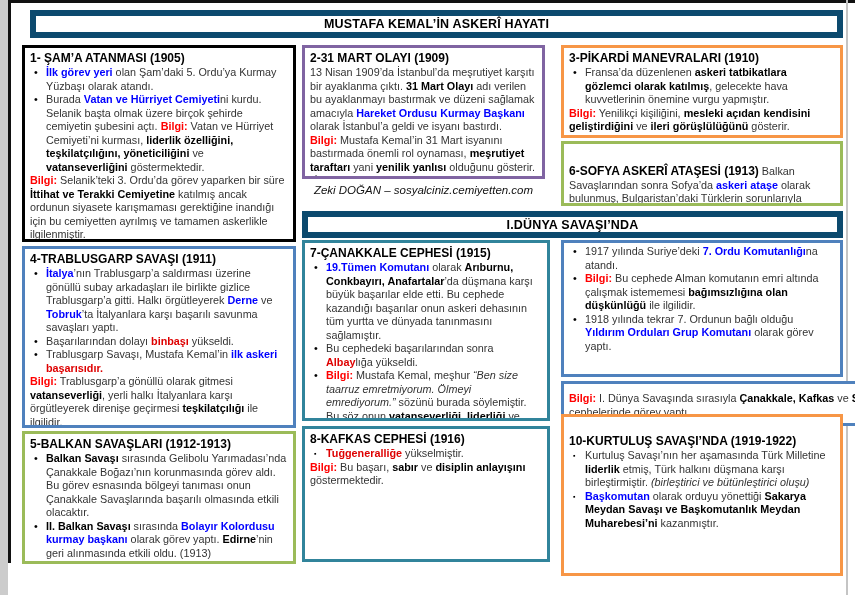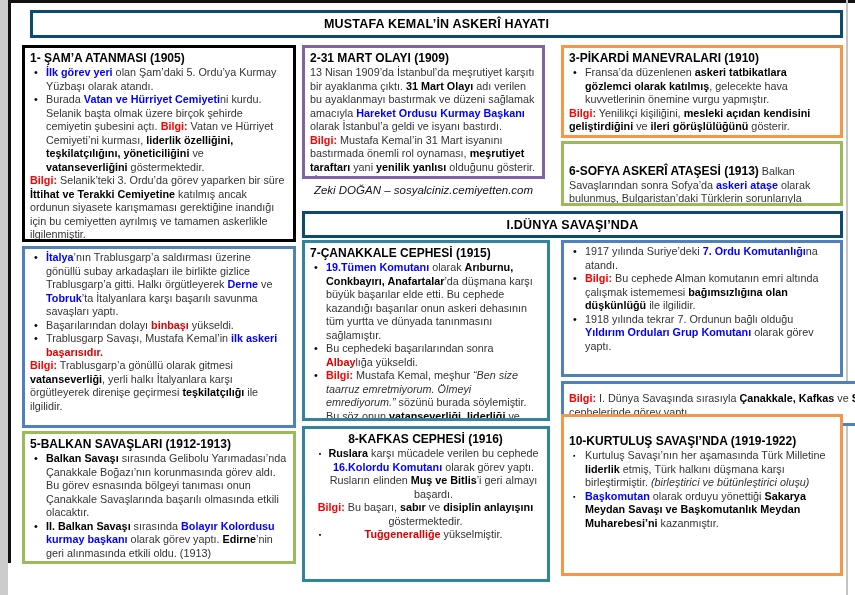--- a/index.html
+++ b/index.html
@@ -8,21 +8,21 @@
     background:#ffffff;
     font-family:"Liberation Sans", sans-serif;
   }
   
   .gutter-left  { position:absolute; left:0; top:0; width:8px; height:595px; background:#cccccc; }
   .edge-top     { position:absolute; left:8px; top:0; width:847px; height:3px; background:#111111; }
   .edge-left    { position:absolute; left:8px; top:0; width:3px; height:563px; background:#111111; }
   .edge-right   { position:absolute; left:846px; top:0; width:2px; height:595px; background:#c4c4c4; }
 
   .banner {
-    position:absolute; box-sizing:border-box; border:3px solid #0c4a6e; background:#fff;
+    position:absolute; box-sizing:border-box; border:6px solid #0c4a6e; background:#fff;
     display:flex; align-items:center; justify-content:center;
     font-weight:bold; font-size:12.5px; color:#000; letter-spacing:.2px;
   }
   #title-bar { left:30px; top:10px;  width:813px; height:28px; }
   #ww1-bar   { left:302px; top:211px; width:541px; height:27px; }
 
   .box {
     position:absolute; box-sizing:border-box; background:#fff;
     border:3px solid #8b5cf6; padding:2px 6px 2px 5px; overflow:hidden;
   }
@@ -42,21 +42,21 @@
 
   
   #box-sam         { left:22px;  top:45px;  width:274px; height:197px; }
   #box-trablusgarp { left:22px;  top:246px; width:274px; height:182px; }
   #box-balkan      { left:22px;  top:431px; width:274px; height:133px; }
   
   #box-mart31      { left:302px; top:45px;  width:243px; height:134px; }
   #attribution     { position:absolute; left:302px; top:184px; width:243px; text-align:center;
                      font-style:italic; font-size:11.5px; color:#111; }
   #box-canakkale   { left:302px; top:240px; width:248px; height:181px; }
-  #box-kafkas      { left:302px; top:426px; width:248px; height:156px;text-align:center; }
+  #box-kafkas      { left:302px; top:426px; width:248px; height:136px; }
   
   #box-pikardi     { left:561px; top:45px;  width:282px; height:93px;  }
   #box-sofya       { left:561px; top:141px; width:282px; height:65px; padding-top:21px; }
   #box-suriye      { left:561px; top:240px; width:282px; height:137px; }
   #box-ww1bilgi    { left:561px; top:381px; width:335px; height:45px; padding-top:8px; }
   #box-kurtulus    { left:561px; top:414px; width:282px; height:162px; padding-top:16px; }
 </style>
 </head>
 <body>
 
@@ -78,20 +78,21 @@
       </div>
       <div class="item bullet">
         <span class="marker">•</span>
         <span class="runs"><span class="r-n">Burada </span><span class="r-blue">Vatan ve Hürriyet Cemiyeti</span><span class="r-n">ni kurdu. Selanik başta olmak üzere birçok şehirde cemiyetin şubesini açtı. </span><span class="r-bilgi">Bilgi:</span><span class="r-n"> Vatan ve Hürriyet Cemiyeti’ni kurması, </span><span class="r-b">liderlik özelliğini, teşkilatçılığını, yöneticiliğini</span><span class="r-n"> ve </span><span class="r-b">vatanseverliğini</span><span class="r-n"> göstermektedir.</span></span>
       </div>
       <div class="item para"><span class="runs"><span class="r-bilgi">Bilgi:</span><span class="r-n"> Selanik’teki 3. Ordu’da görev yaparken bir süre </span><span class="r-b">İttihat ve Terakki Cemiyetine</span><span class="r-n"> katılmış ancak ordunun siyasete karışmaması gerektiğine inandığı için bu cemiyetten ayrılmış ve tamamen askerlikle ilgilenmiştir.</span></span></div>
     </div>
 </div>
 
 <div class="box" id="box-trablusgarp" style="border-color: rgb(79, 129, 189);">
+  <div class="box-title">4-TRABLUSGARP SAVAŞI (1911)</div>
   <div class="box-body">
       <div class="item bullet">
         <span class="marker">•</span>
         <span class="runs"><span class="r-blue">İtalya</span><span class="r-n">’nın Trablusgarp’a saldırması üzerine gönüllü subay arkadaşları ile birlikte gizlice Trablusgarp’a gitti. Halkı örgütleyerek </span><span class="r-blue">Derne</span><span class="r-n"> ve </span><span class="r-blue">Tobruk</span><span class="r-n">’ta İtalyanlara karşı başarılı savunma savaşları yaptı.</span></span>
       </div>
       <div class="item bullet">
         <span class="marker">•</span>
         <span class="runs"><span class="r-n">Başarılarından dolayı </span><span class="r-red">binbaşı</span><span class="r-n"> yükseldi.</span></span>
       </div>
       <div class="item bullet">
@@ -144,29 +145,25 @@
       <div class="item bullet">
         <span class="marker">•</span>
         <span class="runs"><span class="r-bilgi">Bilgi:</span><span class="r-n"> Mustafa Kemal, meşhur </span><span class="r-i">“Ben size taarruz emretmiyorum. Ölmeyi emrediyorum.”</span><span class="r-n"> sözünü burada söylemiştir. Bu söz onun </span><span class="r-b">vatanseverliği, liderliği</span><span class="r-n"> ve </span></span>
       </div>
     </div>
 </div>
 
 <div class="box" id="box-kafkas" style="border-color: rgb(49, 132, 155);">
   <div class="box-title">8-KAFKAS CEPHESİ (1916)</div>
   <div class="box-body">
-      <div class="item sqbullet">
-        <span class="marker">▪</span>
-        <span class="runs"><span class="r-b">Ruslara</span><span class="r-n"> karşı mücadele verilen bu cephede </span><span class="r-blue">16.Kolordu Komutanı</span><span class="r-n"> olarak görev yaptı. Rusların elinden </span><span class="r-b">Muş ve Bitlis</span><span class="r-n">’i geri almayı başardı.</span></span>
-      </div>
-      <div class="item para"><span class="runs"><span class="r-bilgi">Bilgi:</span><span class="r-n"> Bu başarı, </span><span class="r-b">sabır</span><span class="r-n"> ve </span><span class="r-b">disiplin anlayışını</span><span class="r-n"> göstermektedir.</span></span></div>
       <div class="item sqbullet">
         <span class="marker">▪</span>
         <span class="runs"><span class="r-red">Tuğgeneralliğe</span><span class="r-n"> yükselmiştir.</span></span>
       </div>
+      <div class="item para"><span class="runs"><span class="r-bilgi">Bilgi:</span><span class="r-n"> Bu başarı, </span><span class="r-b">sabır</span><span class="r-n"> ve </span><span class="r-b">disiplin anlayışını</span><span class="r-n"> göstermektedir.</span></span></div>
     </div>
 </div>
 
 <div class="box" id="box-pikardi" style="border-color: rgb(247, 150, 70);">
   <div class="box-title">3-PİKARDİ MANEVRALARI (1910)</div>
   <div class="box-body">
       <div class="item bullet">
         <span class="marker">•</span>
         <span class="runs"><span class="r-n">Fransa’da düzenlenen </span><span class="r-b">askeri tatbikatlara gözlemci olarak katılmış</span><span class="r-n">, gelecekte hava kuvvetlerinin önemine vurgu yapmıştır.</span></span>
       </div>

